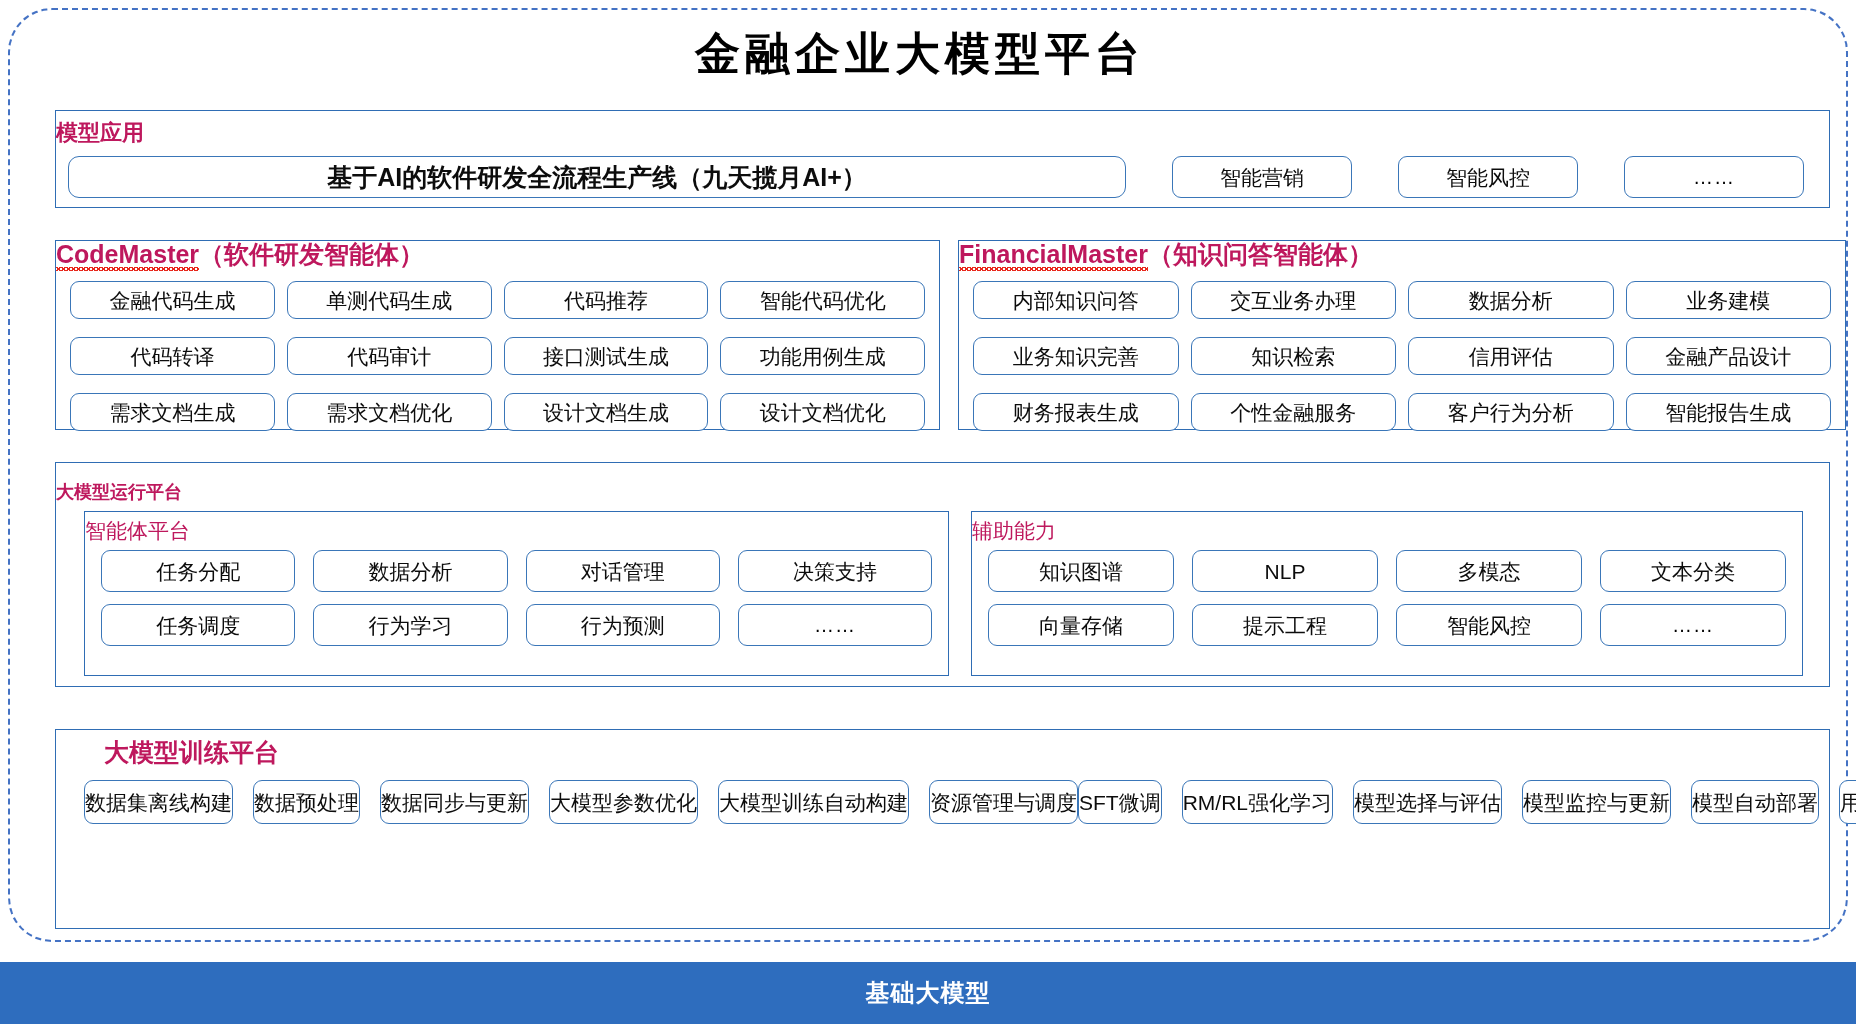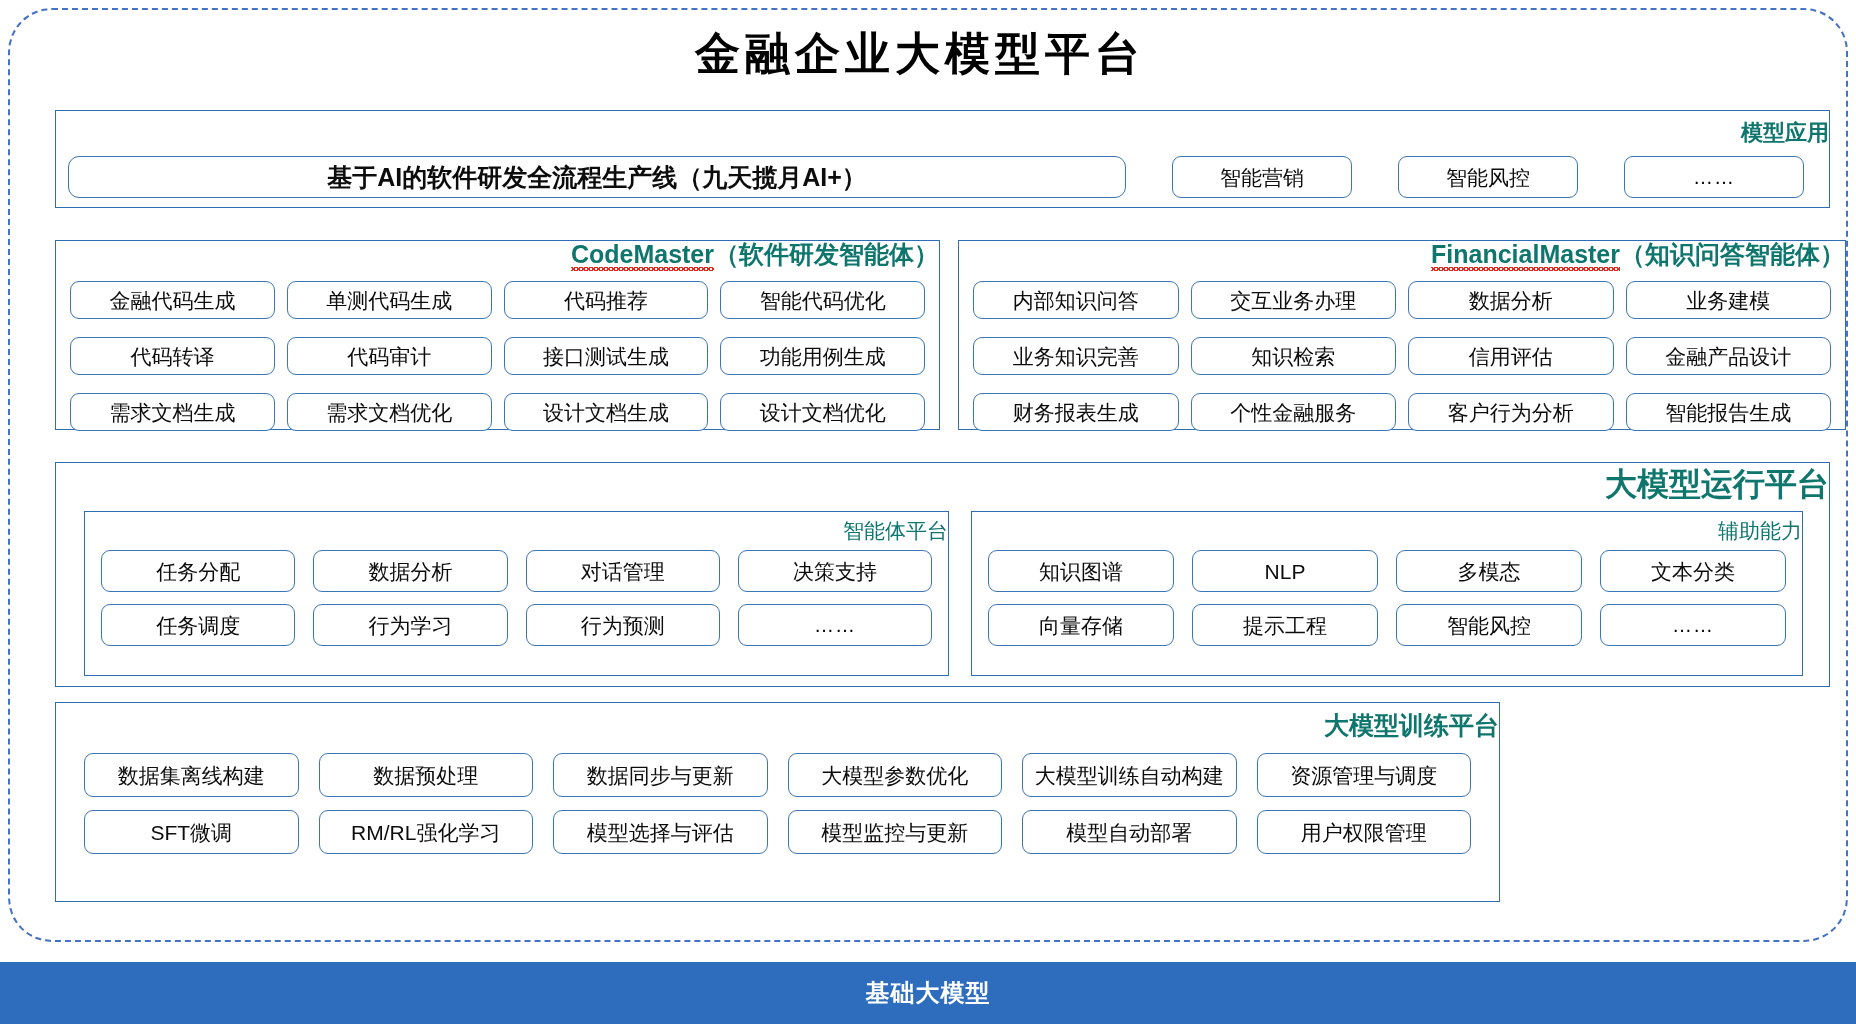--- a/index.html
+++ b/index.html
@@ -51,24 +51,24 @@
 
   
   .panel {
     position: absolute;
     box-sizing: border-box;
     border: 1.6px solid #2f6db4;
     background: #ffffff;
   }
 
   .panel-title {
-    text-align: right;
+    text-align: left;
     font-size: 22px;
     font-weight: 700;
-    color: #0f766e;
+    color: #be185d;
     line-height: 26px;
   }
   .panel-title.sub {
     font-weight: 400;
     font-size: 21px;
   }
 
   
   .squiggle {
     position: relative;
@@ -147,21 +147,21 @@
     right: 14px;
     display: flex;
     flex-direction: column;
     gap: 18px;
   }
   .agent-grid .chip-row { gap: 12px; }
   .agent-grid .chip { height: 38px; flex: 1 1 0; }
 
   
   #runtime-panel { left: 55px; top: 462px; width: 1775px; height: 225px; }
-  #runtime-panel > .panel-title { margin-top: 8px; font-size: 32px; }
+  #runtime-panel > .panel-title { margin-top: 16px; font-size: 18px; }
   .sub-panel {
     position: absolute;
     box-sizing: border-box;
     border: 1.4px solid #2f6db4;
     background: #ffffff;
     top: 48px;
     height: 165px;
   }
   #agent-platform { left: 28px; width: 865px; }
   #aux-capability { left: 915px; width: 832px; }
@@ -172,30 +172,29 @@
     right: 16px;
     top: 38px;
     display: flex;
     flex-direction: column;
     gap: 12px;
   }
   .sub-grid .chip-row { gap: 18px; }
   .sub-grid .chip { height: 42px; flex: 1 1 0; }
 
   
-  #train-panel { left: 55px; top: 702px; width: 1445px; height: 200px; }
+  #train-panel { left: 55px; top: 729px; width: 1775px; height: 200px; padding-left: 48px; }
   #train-panel > .panel-title { margin-top: 9px; font-size: 25px; }
   .train-grid {
     position: absolute;
     left: 28px;
     right: 28px;
     top: 50px;
     display: flex;
-    flex-direction: column;
-    gap: 13px;
+    flex-direction: row;
   }
   .train-grid .chip-row { gap: 20px; }
   .train-grid .chip { height: 44px; flex: 1 1 0; }
 
   
   #base-bar {
     position: absolute;
     left: 0;
     top: 962px;
     width: 1856px;

